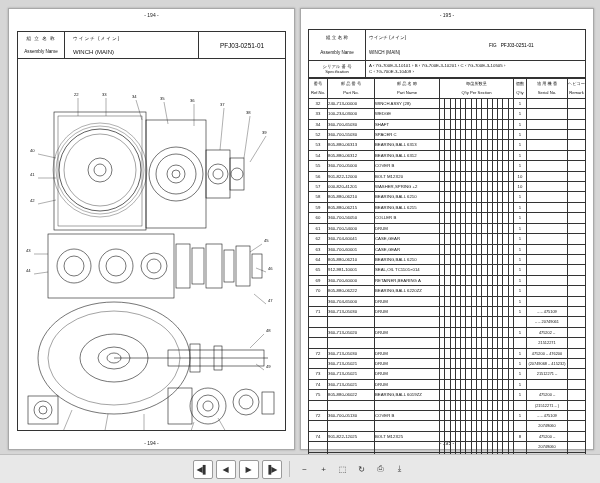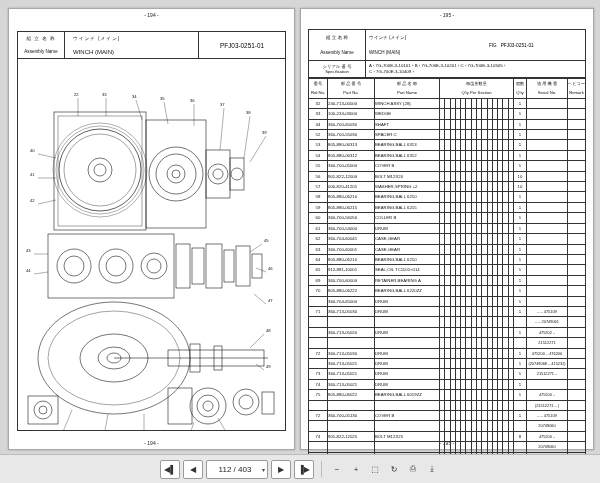--- a/index.html
+++ b/index.html
@@ -1069,24 +1069,20 @@
               </tr>
             </tbody>
         </table>
       </div>
     </div>
   </div>
 
   <div class="toolbar">
     <div class="tb-btn">◀▌</div>
     <div class="tb-btn">◀</div>
-    <div class="pagefield">
-      <input value="112 / 403" style="">
-      <span class="caret">▾</span>
-    </div>
     <div class="tb-btn">▶</div>
     <div class="tb-btn">▐▶</div>
     <div class="sep"></div>
     <div class="tb-btn flat">−</div>
     <div class="tb-btn flat">+</div>
     <div class="tb-btn flat">⬚</div>
     <div class="tb-btn flat">↻</div>
     <div class="tb-btn flat">⎙</div>
     <div class="tb-btn flat">⤓</div>
   </div>

